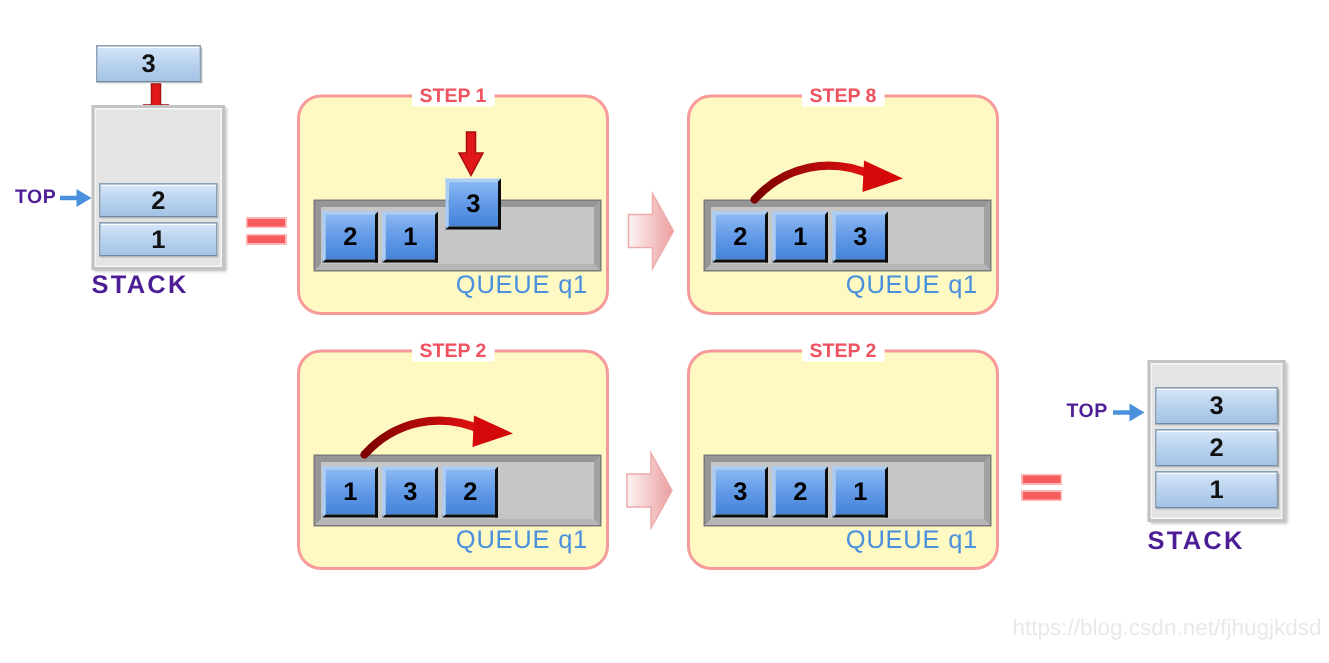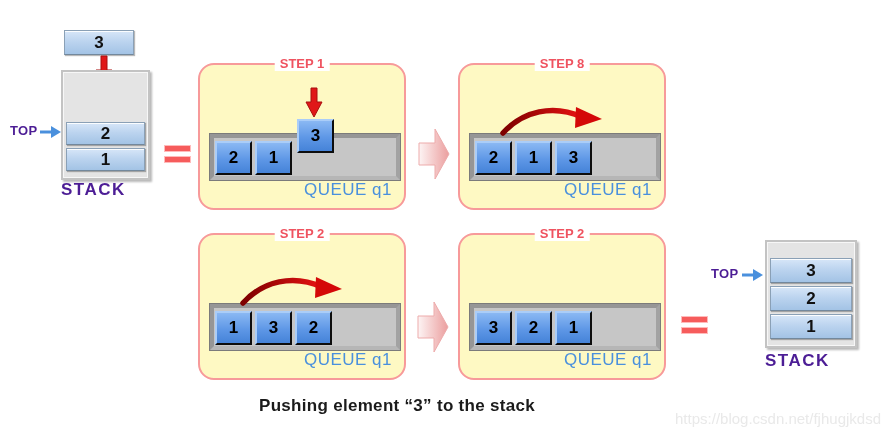--- a/index.html
+++ b/index.html
@@ -170,16 +170,15 @@
     <polygon points="11,0 21,6 11,12" fill="#4a90dd"></polygon>
   </svg>
 
   <div class="stack-container" style="left:765px; top:240px; width:92px; height:108px;"></div>
   <div class="stack-slot" style="left:770px; top:258px; width:82px; height:25px;">3</div>
   <div class="stack-slot" style="left:770px; top:286px; width:82px; height:25px;">2</div>
   <div class="stack-slot" style="left:770px; top:314px; width:82px; height:25px;">1</div>
 
   <div class="blue-label stack-caption" style="left:765px; top:351px; width:92px;">STACK</div>
 
-  <div class="caption" style="left:259px; top:396px;">Pushing element “3” to the stack</div>
   <div class="watermark" style="right:5px; top:410px;">https://blog.csdn.net/fjhugjkdsd</div>
 
 </div>
 
 </body></html>

